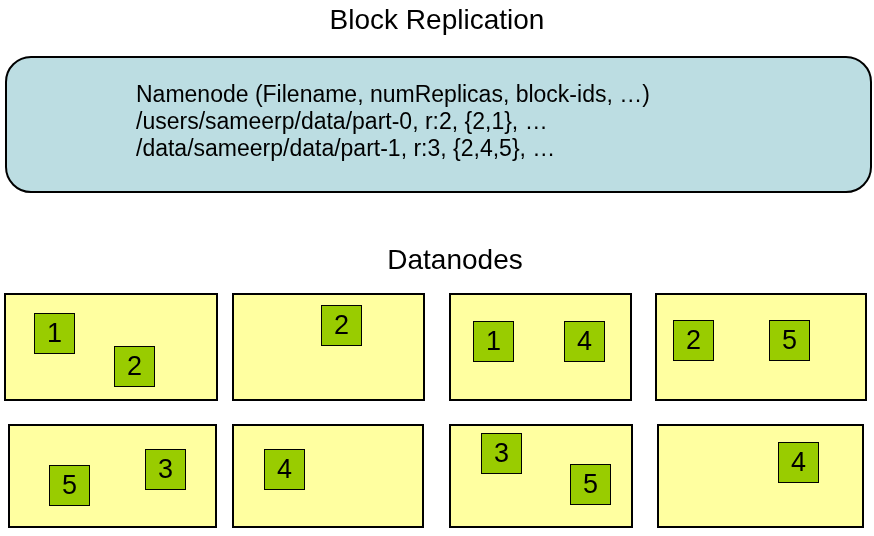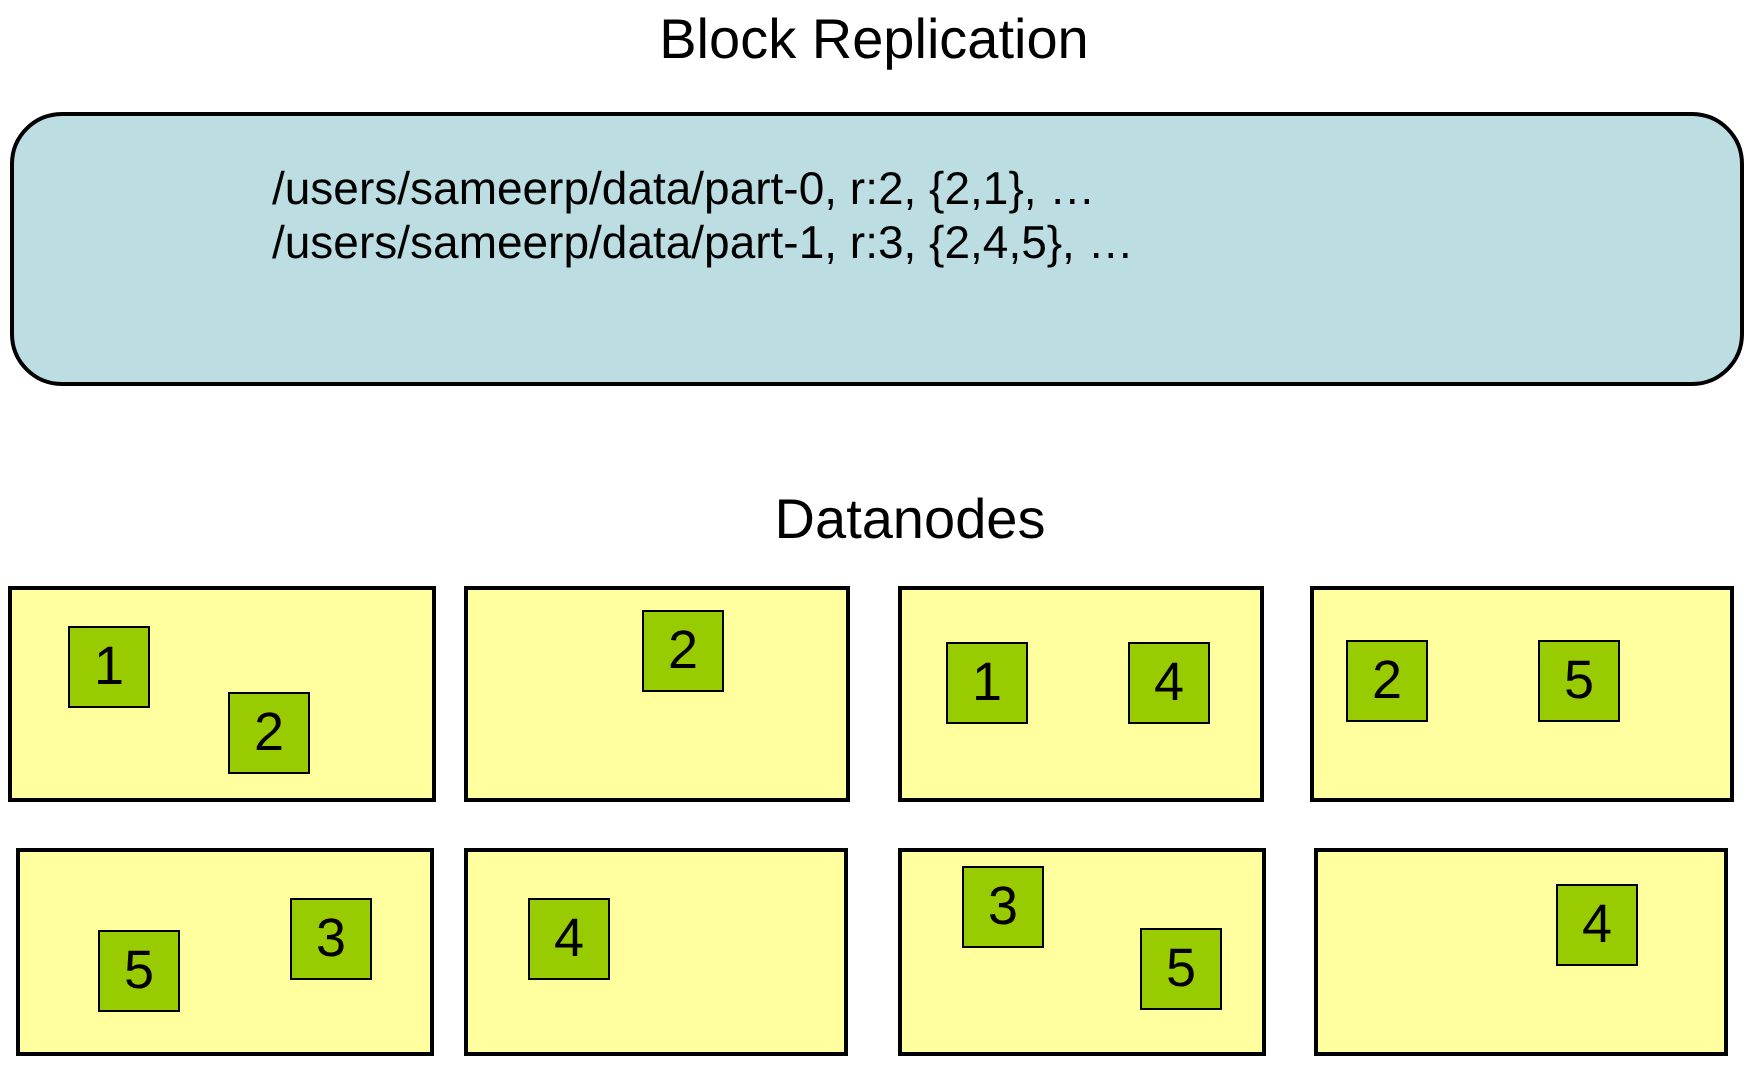--- a/index.html
+++ b/index.html
@@ -85,22 +85,23 @@
 </style>
 </head>
 <body>
 
 <div class="canvas">
 
   <div class="slide-title">Block Replication</div>
 
   <div class="namenode-box">
     <div class="nn-lines">
+      <div>Namenode (Filename, numReplicas, block-ids, …)</div>
       <div>/users/sameerp/data/part-0, r:2, {2,1}, …</div>
-      <div>/users/sameerp/data/part-1, r:3, {2,4,5}, …</div>
+      <div>/data/sameerp/data/part-1, r:3, {2,4,5}, …</div>
     </div>
   </div>
 
   <div class="dn-label">Datanodes</div>
 
   <div id="dn-container">
       <div class="dnode" style="left: 4px; top: 293px; width: 214px; height: 108px;">
         <div class="block" style="left: 28px; top: 18px;">1</div>
         <div class="block" style="left: 108px; top: 51px;">2</div>
       </div>

